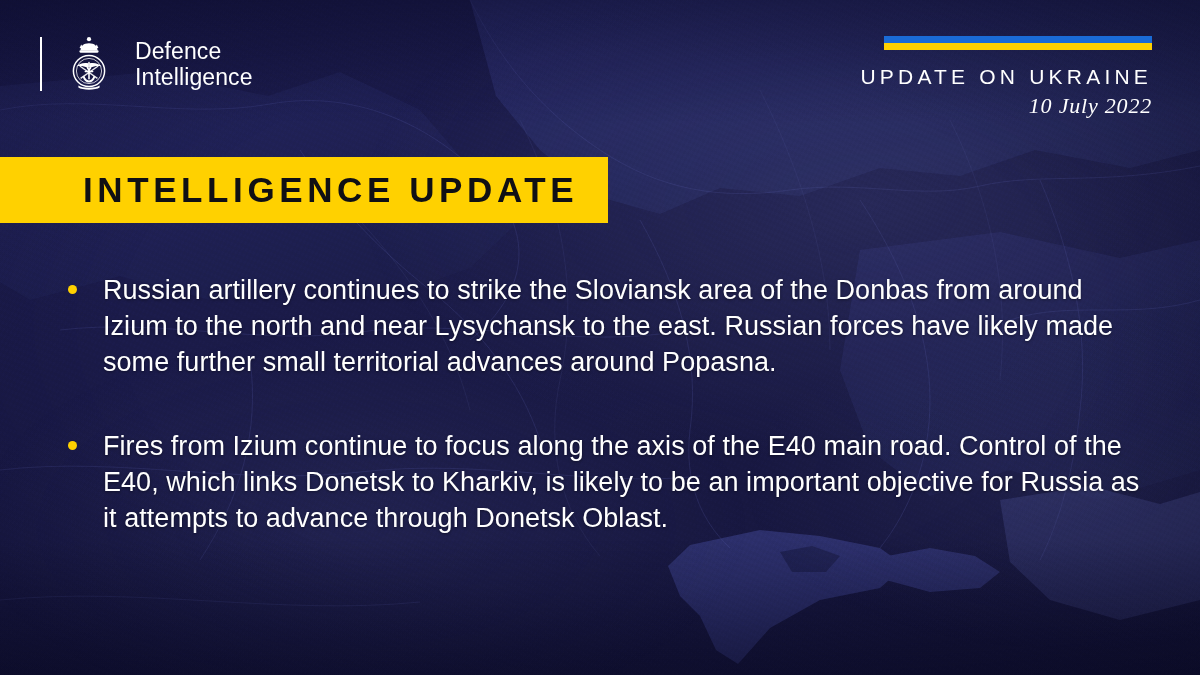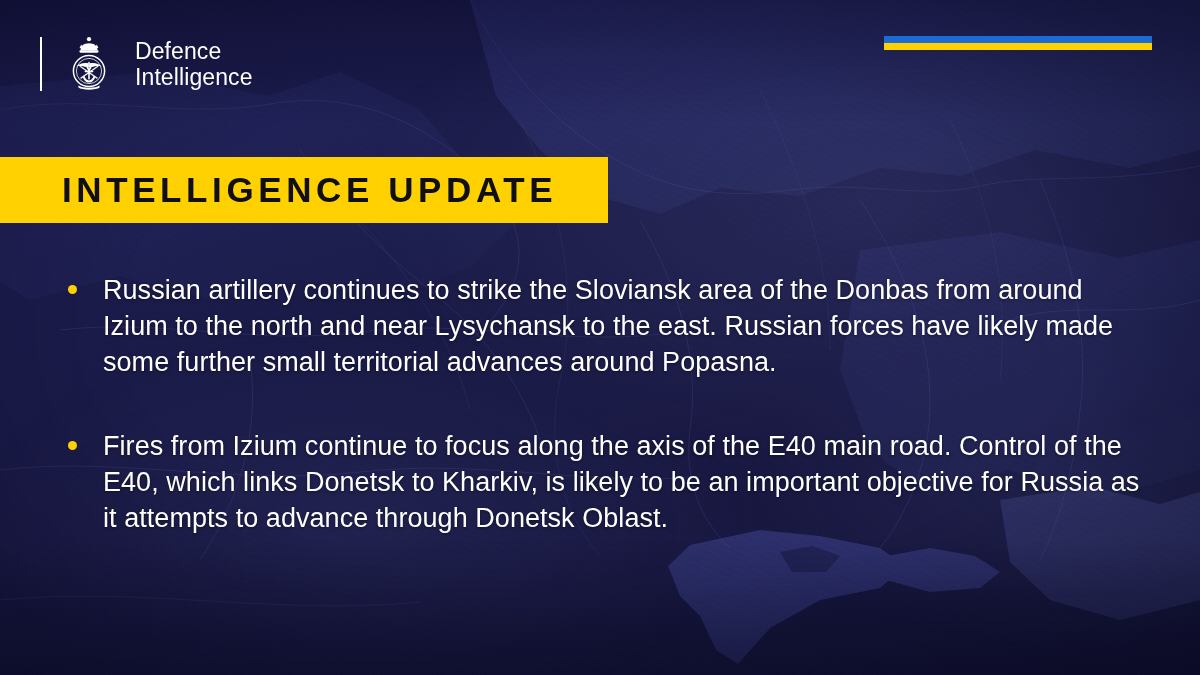--- a/index.html
+++ b/index.html
@@ -131,20 +131,21 @@
   
   .banner {
     position: absolute;
     left: 0;
     top: 157px;
     width: 608px;
     height: 66px;
     background: #ffd100;
     display: flex;
     align-items: center;
+    padding-left: 21px;
   }
   .banner-title {
     margin-left: 62px;
     color: #101014;
     font-size: 35px;
     font-weight: 700;
     letter-spacing: 4.6px;
     white-space: nowrap;
   }
 
@@ -282,20 +283,22 @@
       <div>Defence</div>
       <div>Intelligence</div>
     </div>
   </div>
 
   <div class="hdr-right">
     <svg class="flagbar" viewBox="0 0 268 14">
       <rect class="blue" x="0" y="0" width="268" height="7"></rect>
       <rect class="yellow" x="0" y="7" width="268" height="7"></rect>
     </svg>
+    <div class="kicker">UPDATE ON UKRAINE</div>
+    <div class="dateline">10 July 2022</div>
   </div>
 
   <div class="banner">
     <div class="banner-title">INTELLIGENCE UPDATE</div>
   </div>
 
   <div class="body">
     <div class="bullet">
       <span class="dot"></span>
       <span>Russian artillery continues to strike the Sloviansk area of the Donbas from around Izium to the north and near Lysychansk to the east. Russian forces have likely made some further small territorial advances around Popasna.</span>

